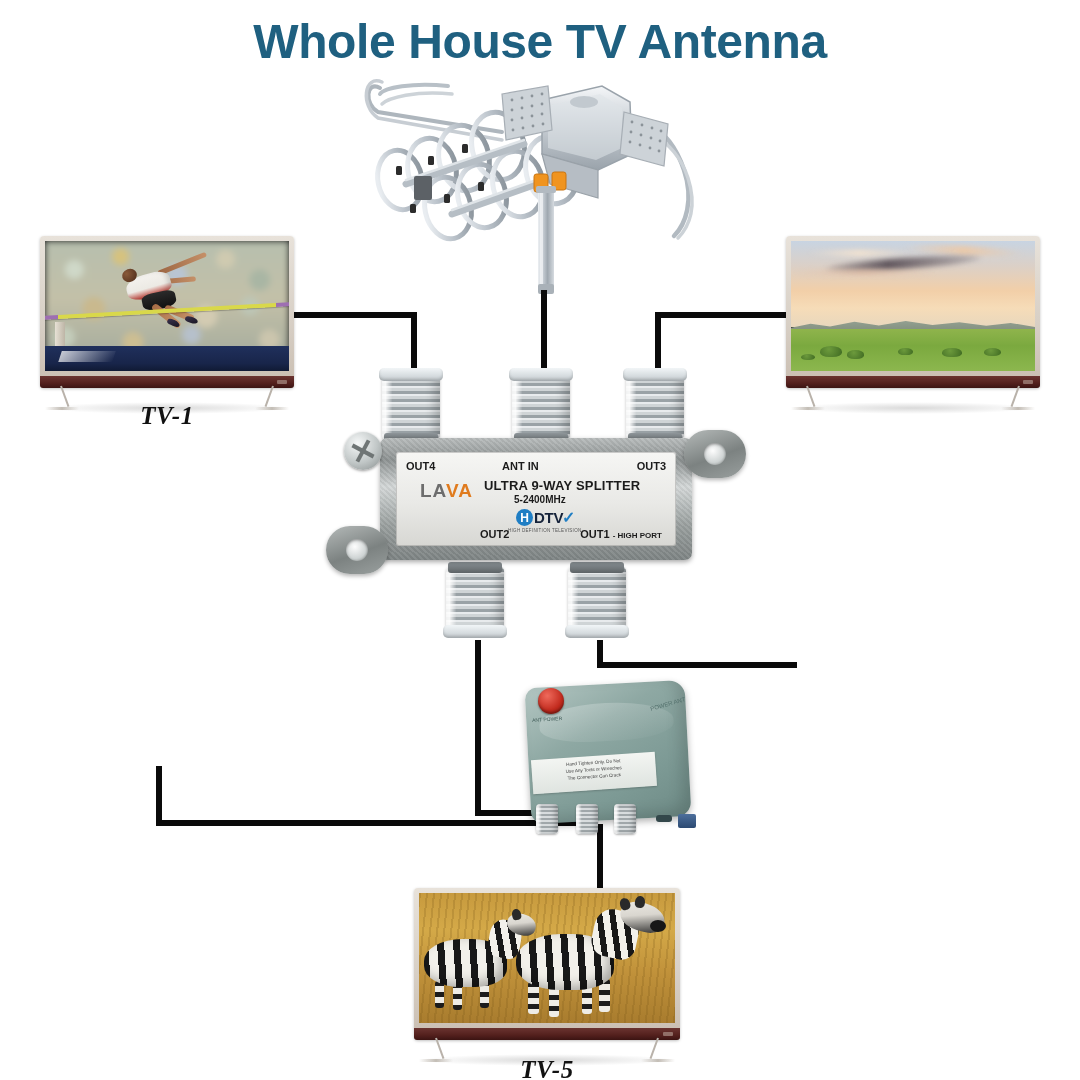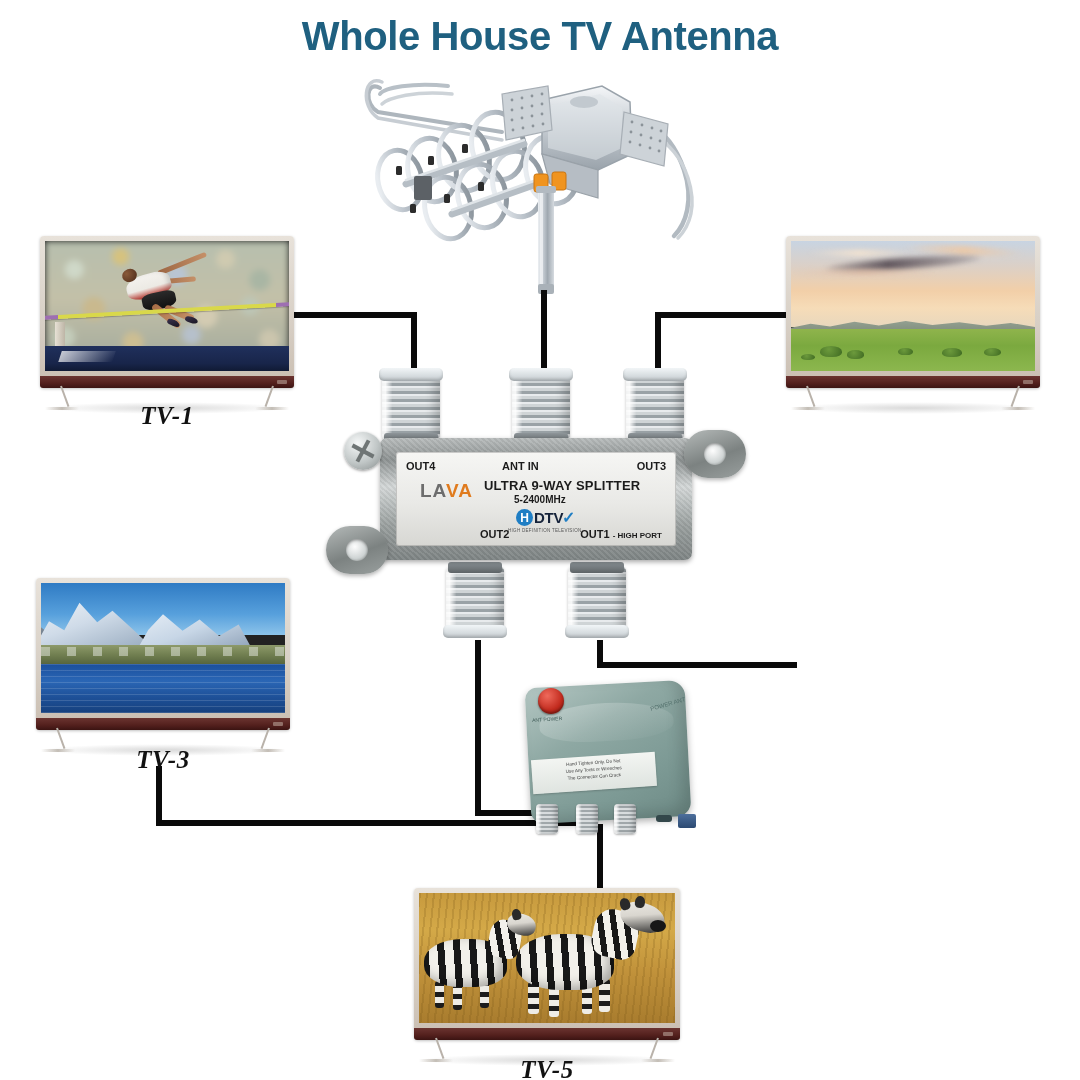--- a/index.html
+++ b/index.html
@@ -13,21 +13,21 @@
     width:1080px;height:1080px;
     background:#ffffff;
     overflow:hidden;
   }
   .abs{position:absolute;}
 
   
   #page-title{
     left:0;top:14px;width:1080px;
     text-align:center;
-    font-size:40px;
+    font-size:48px;
     font-weight:bold;
     color:#1f6080;
     letter-spacing:-0.4px;
     font-family:"Liberation Sans", sans-serif;
   }
   #splitter-caption{
     left:716px;top:496px;
     font-size:27px;
     color:#2a6c8c;
     font-family:"Liberation Sans", sans-serif;
@@ -668,41 +668,20 @@
       </div>
       <div class="tv-chin"></div>
       <div class="leg l"></div>
       <div class="leg r"></div>
       <div class="leg-foot l"></div>
       <div class="leg-foot r"></div>
       <div class="tv-shadow"></div>
     </div>
   </div>
 
-  <div class="abs tv" style="left:36px;top:578px;width:254px;height:152px;">
-    <div class="tv-body" style="width:254px;height:152px;">
-      <div class="tv-screen">
-        <div class="scene">
-          <div class="sc-sky3"></div>
-          <div class="mtn m3"></div>
-          <div class="mtn m1"></div>
-          <div class="mtn m2"></div>
-          <div class="sc-shore3"></div>
-          <div class="sc-lake3"></div>
-        </div>
-      </div>
-      <div class="tv-chin"></div>
-      <div class="leg l"></div>
-      <div class="leg r"></div>
-      <div class="leg-foot l"></div>
-      <div class="leg-foot r"></div>
-      <div class="tv-shadow"></div>
-    </div>
-    <div class="tv-label" style="top:168px;">TV-3</div>
-  </div>
 
 
   <div class="abs tv" style="left:414px;top:888px;width:266px;height:152px;">
     <div class="tv-body" style="width:266px;height:152px;">
       <div class="tv-screen">
         <div class="scene">
           <div class="sc-savanna"></div>
           <div class="zebra zB">
             <div class="z-leg g1"></div>
             <div class="z-leg g2"></div>

